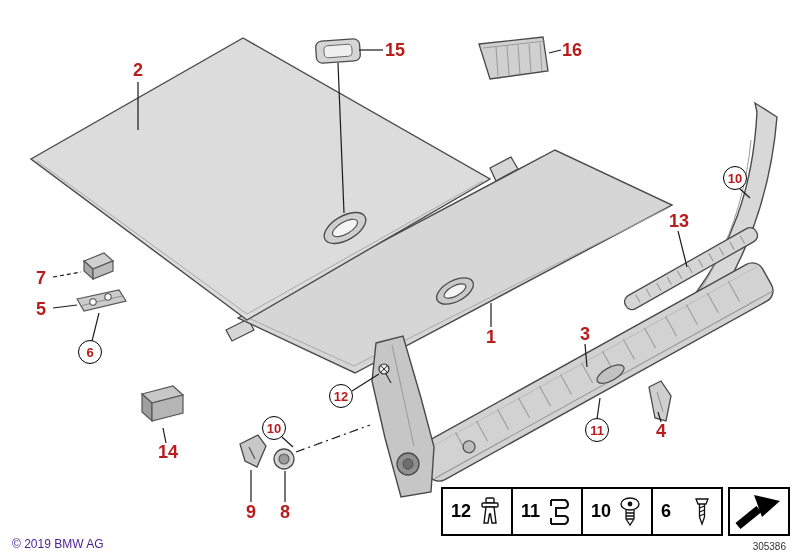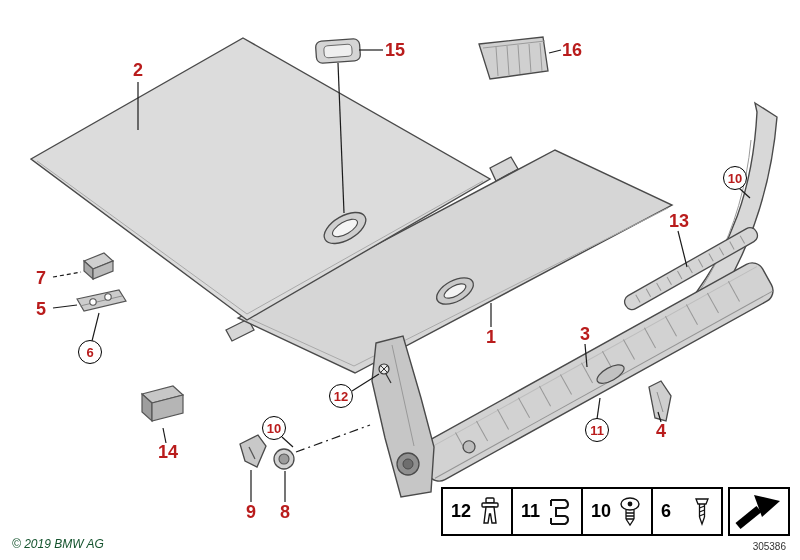--- a/index.html
+++ b/index.html
@@ -8,21 +8,21 @@
   .art { position:absolute; left:0; top:0; }
   .callout { position:absolute; transform:translate(-50%,-50%); font-weight:bold; font-size:18px; color:#b91c1c; line-height:1; cursor:pointer; }
   .callout.circled { width:24px; height:24px; border:1.5px solid #000; border-radius:50%; background:#fff;
                      display:flex; align-items:center; justify-content:center; font-size:13px; font-weight:bold; }
   .legend { position:absolute; left:441px; top:487px; width:282px; height:49px; border:2px solid #000; display:flex; background:#fff; }
   .legend-cell { flex:1; display:flex; align-items:center; justify-content:space-between; padding:4px 8px; border-left:2px solid #000; cursor:pointer; }
   .legend-cell:first-child { border-left:none; }
   .legend-num { font-weight:bold; font-size:18px; color:#000; }
   .arrow-box { position:absolute; left:728px; top:487px; width:62px; height:49px; border:2px solid #000; background:#fff;
                display:flex; align-items:center; justify-content:center; }
-  .footer-copyright { position:absolute; left:12px; top:537px; font-size:12px; color:#14532d;font-style:italic; }
+  .footer-copyright { position:absolute; left:12px; top:537px; font-size:12px; color:#4c1d95; }
   .footer-number { position:absolute; right:14px; top:541px; font-size:10px; color:#333; }
 </style>
 </head>
 <body>
 
 <div class="stage">
 
   <svg class="art" width="800" height="560" viewBox="0 0 800 560">
 
     <g>

